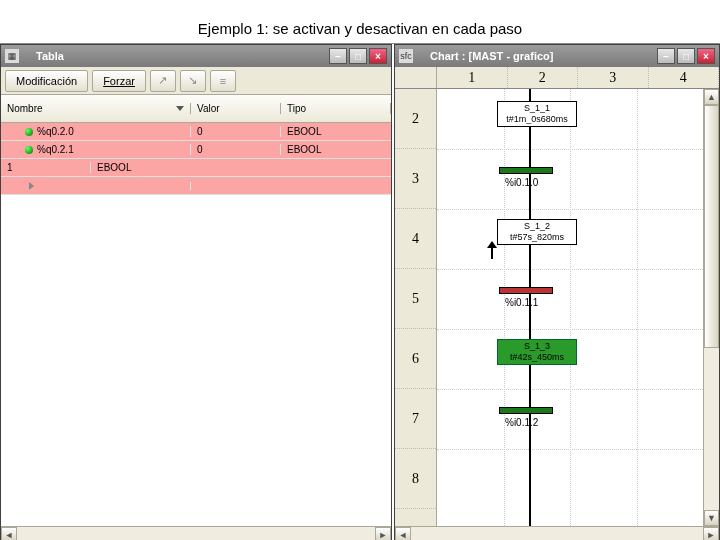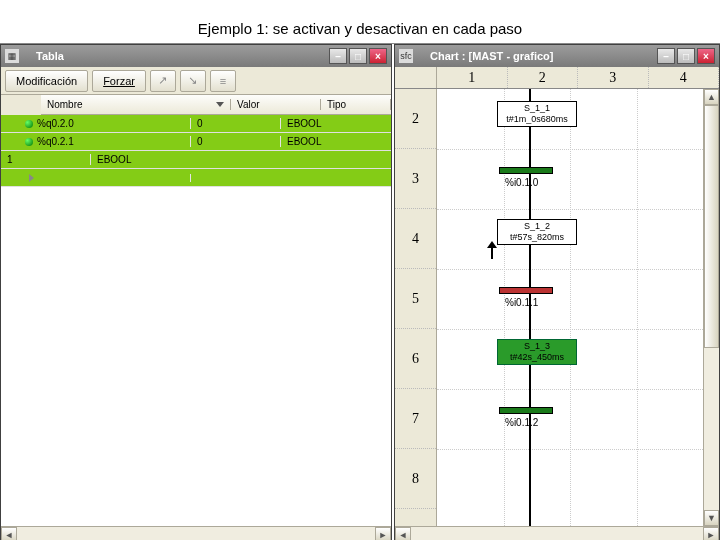--- a/index.html
+++ b/index.html
@@ -78,29 +78,28 @@
     font-size: 11px;
     cursor: pointer;
     display: flex; align-items: center;
   }
   .tbtn.icon-only { width: 26px; padding: 0; justify-content: center; color:#888; }
   .tbtn .ul { text-decoration: underline; }
   .table-head, .table-row {
     display: flex;
     height: 18px;
     align-items: center;
-    background: #84cc16;
+    background: #fca5a5;
     border-bottom: 1px solid #e0e0e0;
     font-size: 10px;
   }
   .table-head {
     background: linear-gradient(to bottom,#fdfdfb,#ece9d8);
     border-bottom: 1px solid #aca899;
-    height: 20px;
-    margin-left: 40px;
+    height: 28px;
   }
   .col-name { width: 190px; padding-left: 6px; display:flex; align-items:center; gap:4px; border-right:1px solid #e4e4e4;}
   .col-valor { width: 90px; padding-left: 6px; border-right:1px solid #e4e4e4;}
   .col-tipo { flex: 1; padding-left: 6px; }
   .table-head .col-name, .table-head .col-valor, .table-head .col-tipo { border-right:1px solid #aca899; }
   .dot {
     width: 8px; height: 8px; border-radius: 50%;
     background: radial-gradient(circle at 30% 30%, #6f6, #070);
     margin-left: 18px;
     flex-shrink: 0;

